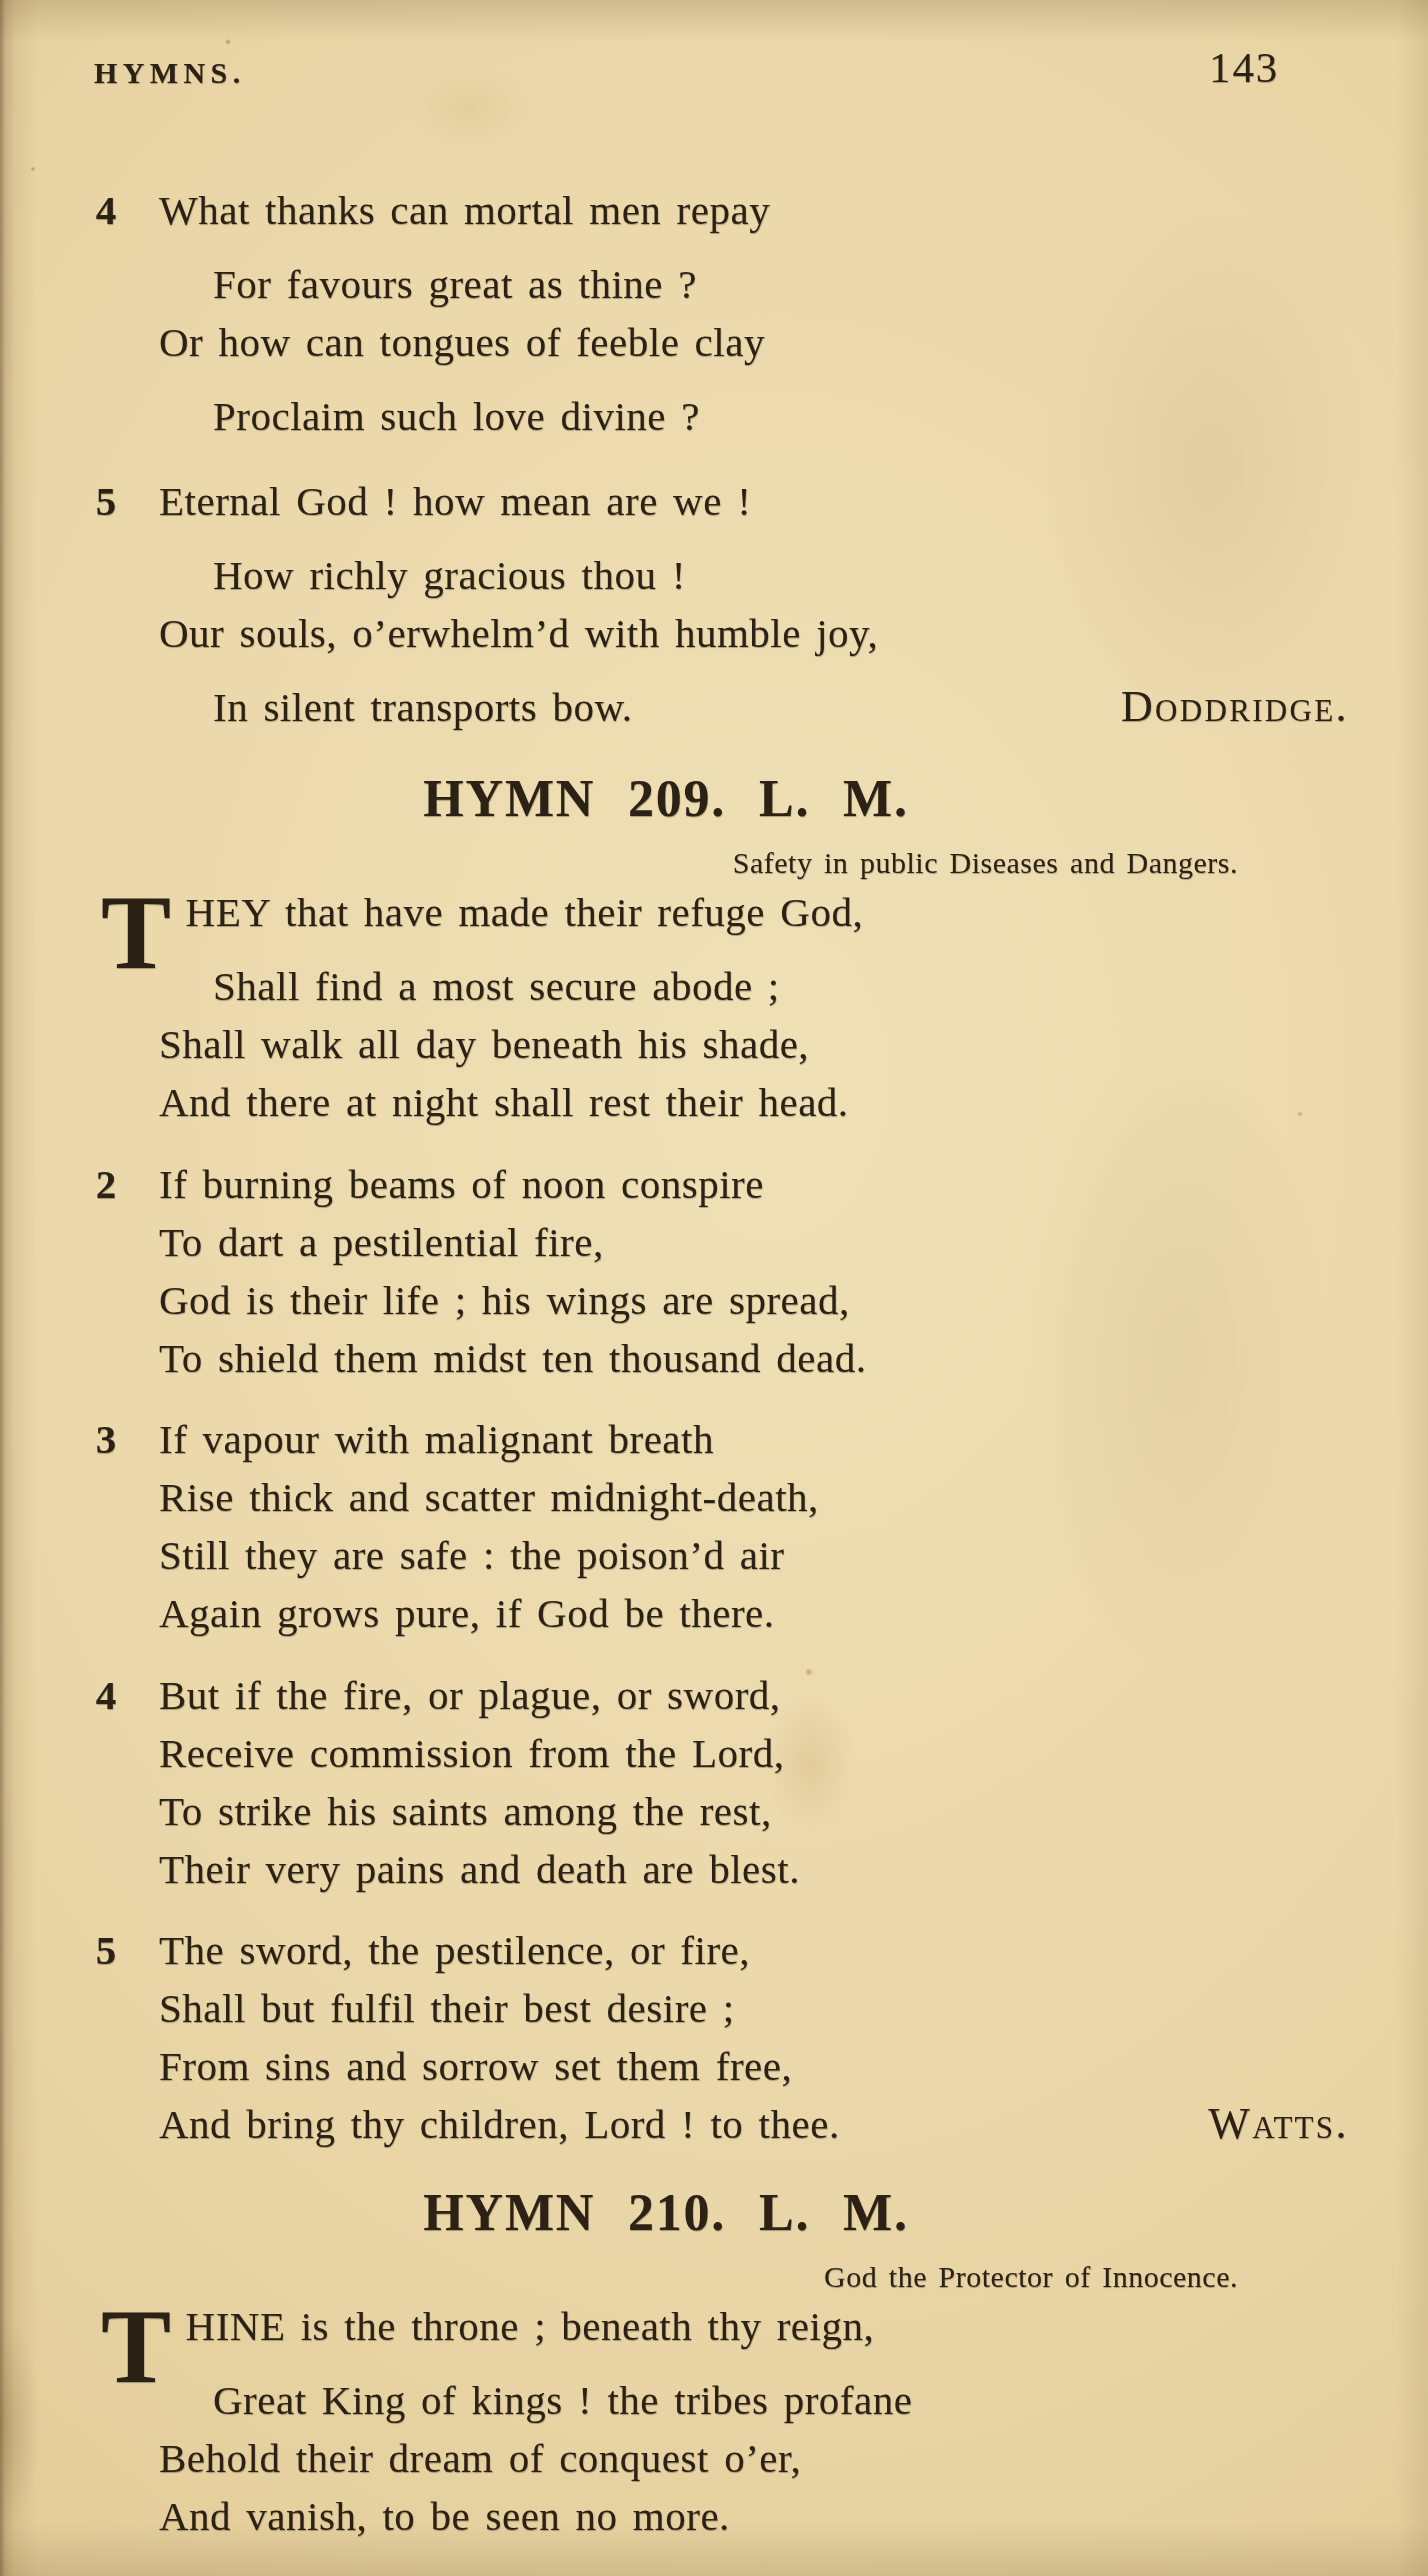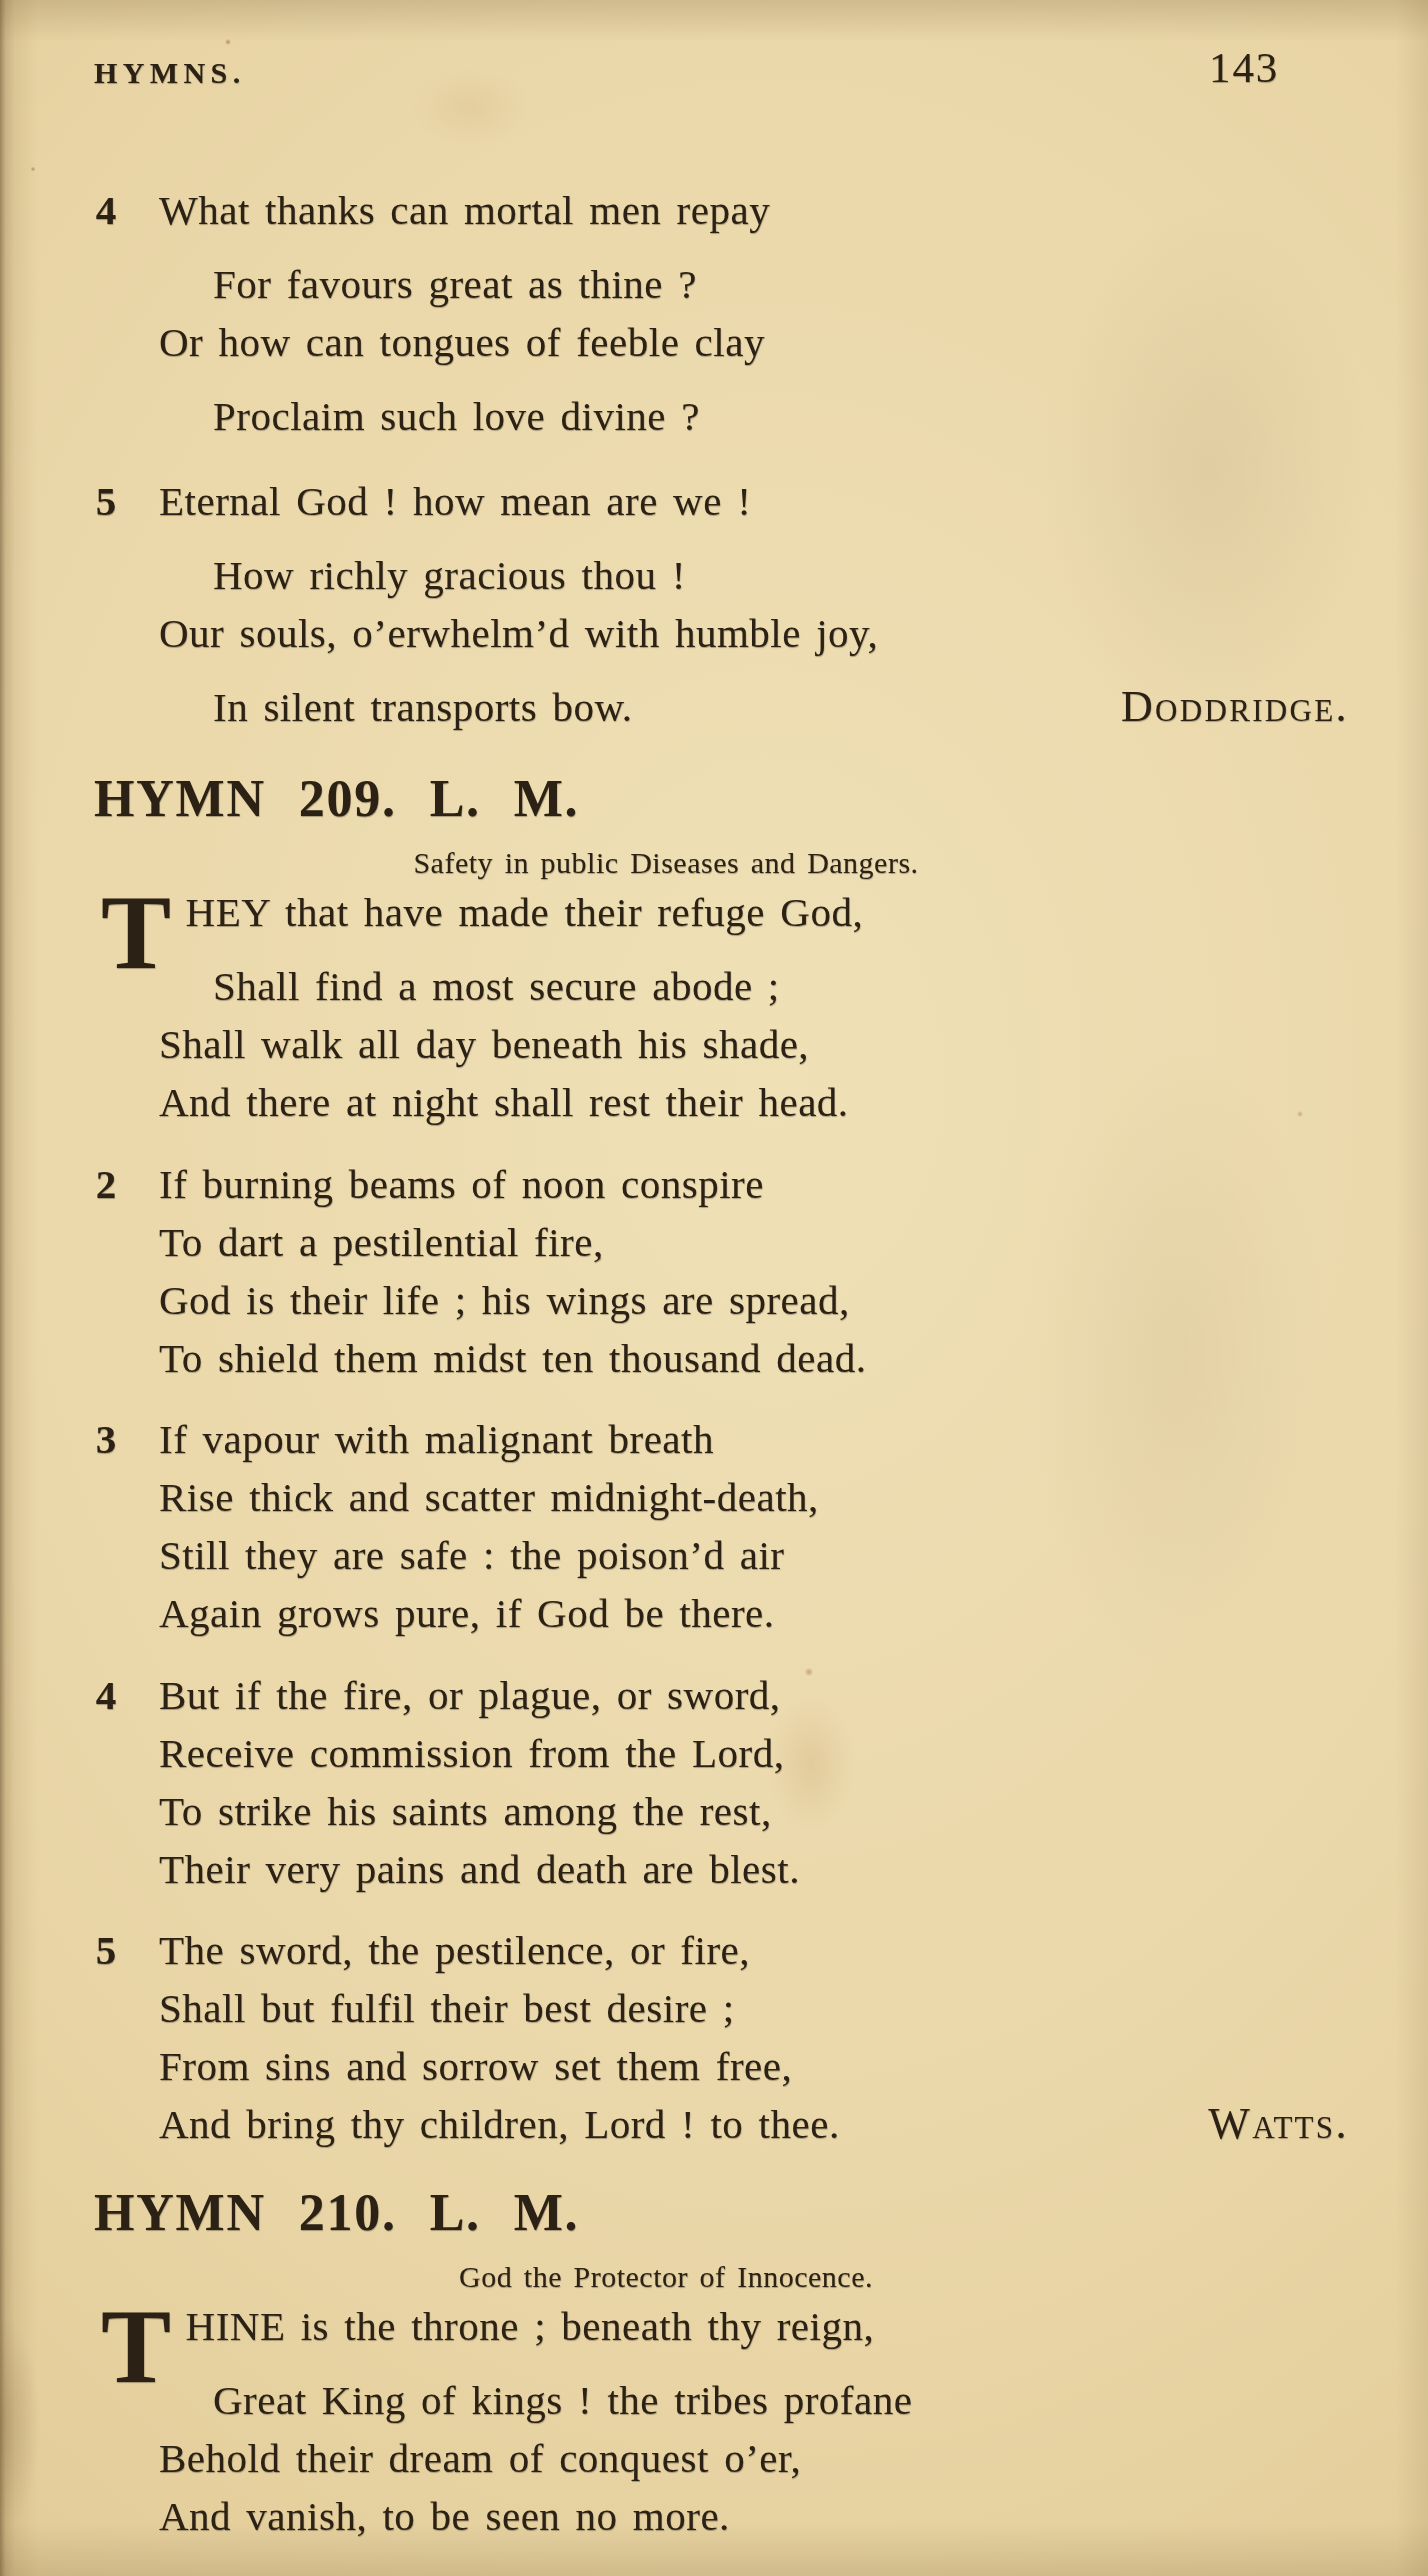--- a/index.html
+++ b/index.html
@@ -56,26 +56,26 @@
   }
   .author{
     position:absolute;right:16.3px;bottom:0;
     font-variant-caps:small-caps;
     font-size:44px;letter-spacing:2.3px;line-height:58px;
   }
 
   
   .hymn-heading{
     font-size:52px;font-weight:700;line-height:71px;
-    text-align:left;margin:11px 127px 0 0;
+    text-align:center;margin:11px 127px 0 0;
     letter-spacing:1.8px;word-spacing:18px;white-space:nowrap;
   }
   .hymn-subtitle{
     font-size:30px;line-height:40px;
-    text-align:center;margin:9px 127px 0 0;
+    text-align:right;margin:9px 127px 0 0;
     letter-spacing:0.5px;word-spacing:3.6px;white-space:nowrap;
   }
   .hymn .verse:first-of-type{margin-top:18px;}
 </style>
 </head>
 <body>
 
 <div class="page inked">
 
   <div class="running-head">

